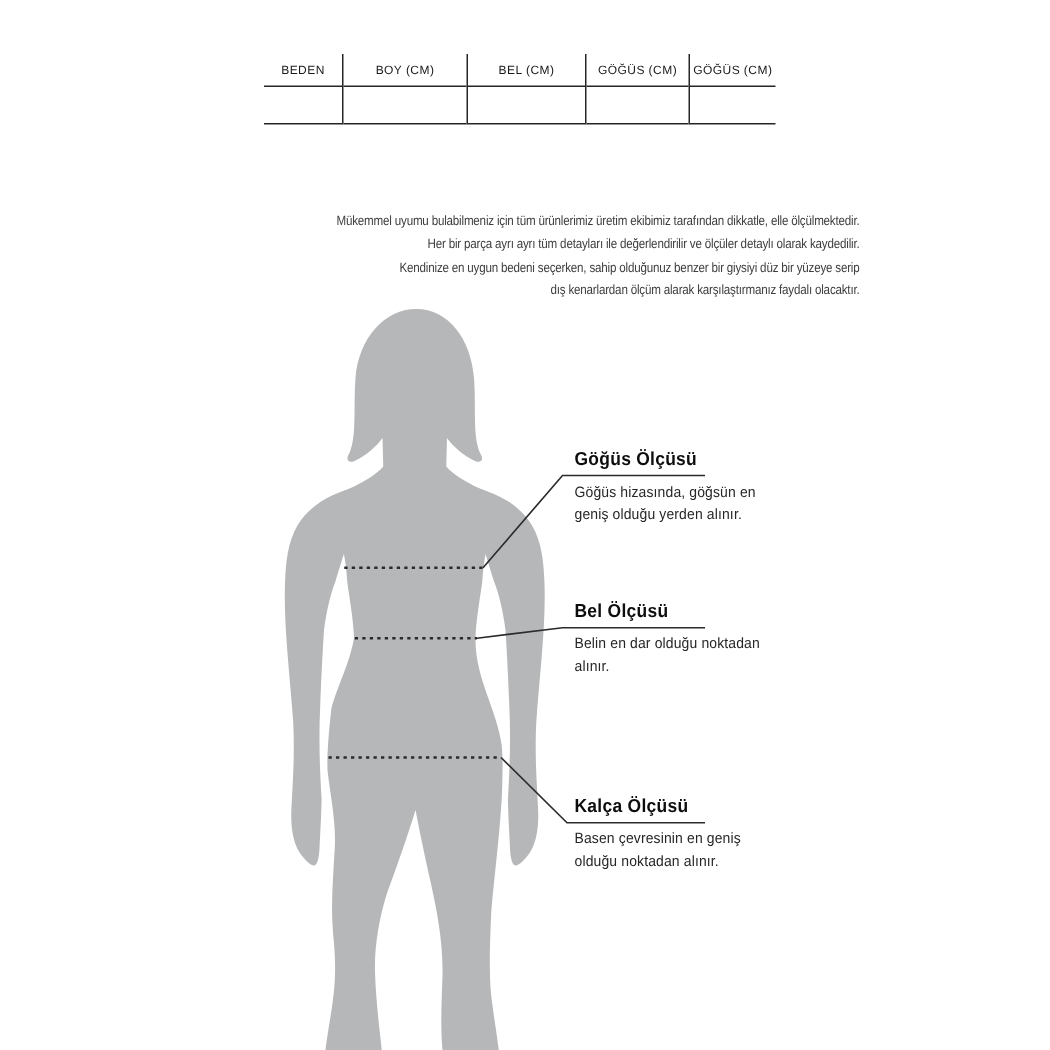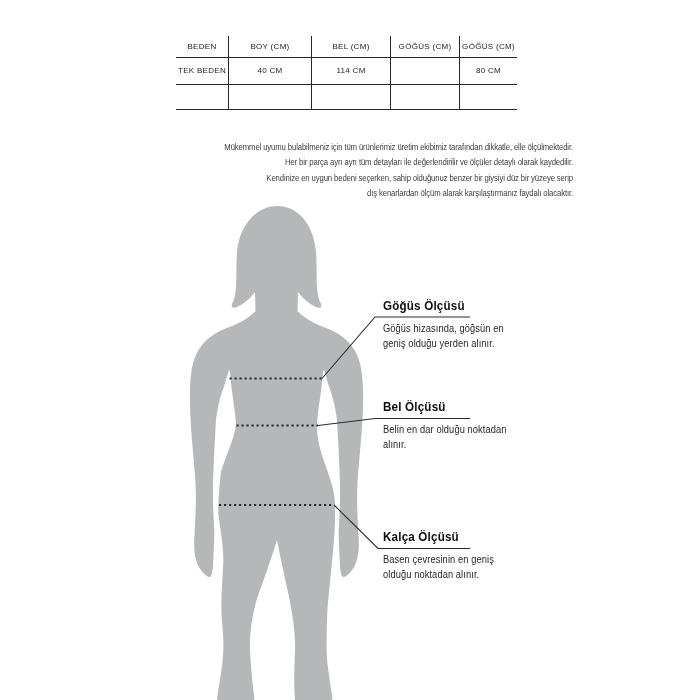--- a/index.html
+++ b/index.html
@@ -48,27 +48,20 @@
     <thead>
       <tr>
         <th style="width:52px">BEDEN</th>
         <th style="width:82px">BOY (CM)</th>
         <th style="width:78px">BEL (CM)</th>
         <th style="width:68px">GÖĞÜS (CM)</th>
         <th style="width:57px">GÖĞÜS (CM)</th>
       </tr>
     </thead>
     <tbody>
-      <tr class="r1">
-        <td>TEK BEDEN</td>
-        <td>40 CM</td>
-        <td>114 CM</td>
-        <td></td>
-        <td>80 CM</td>
-      </tr>
       <tr class="r2">
         <td></td>
         <td></td>
         <td></td>
         <td></td>
         <td></td>
       </tr>
     </tbody>
   </table>
 

